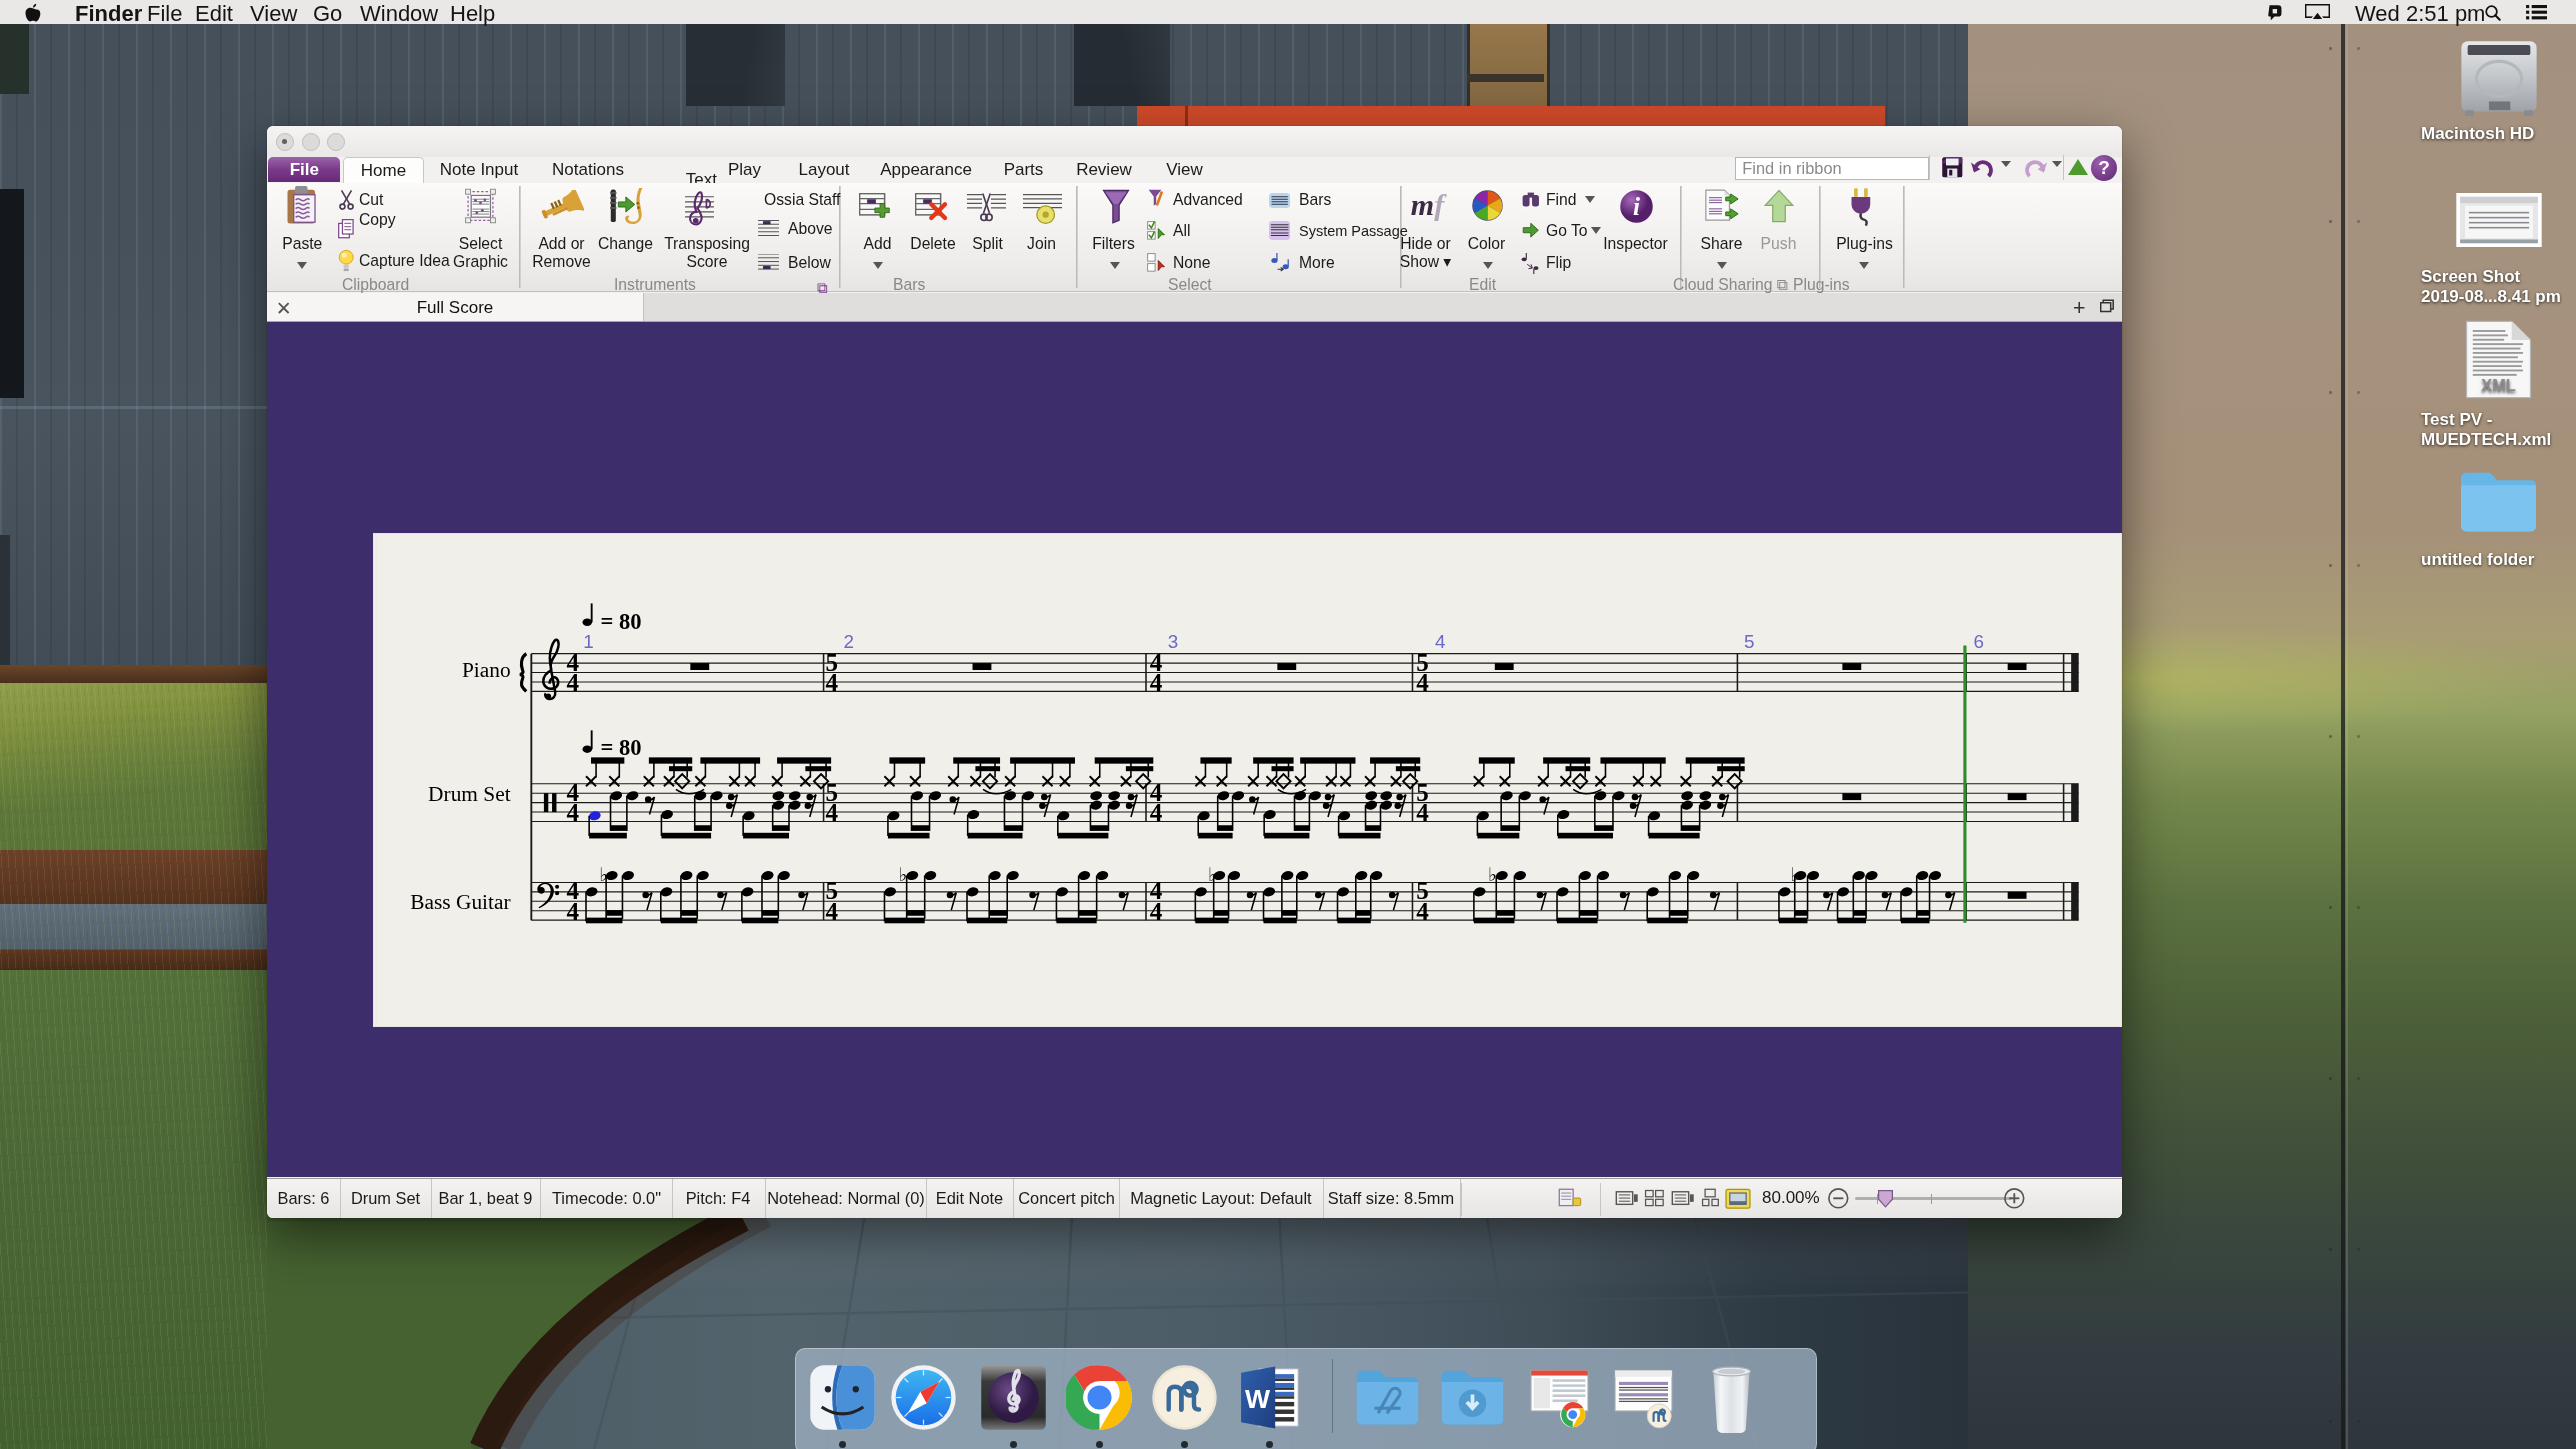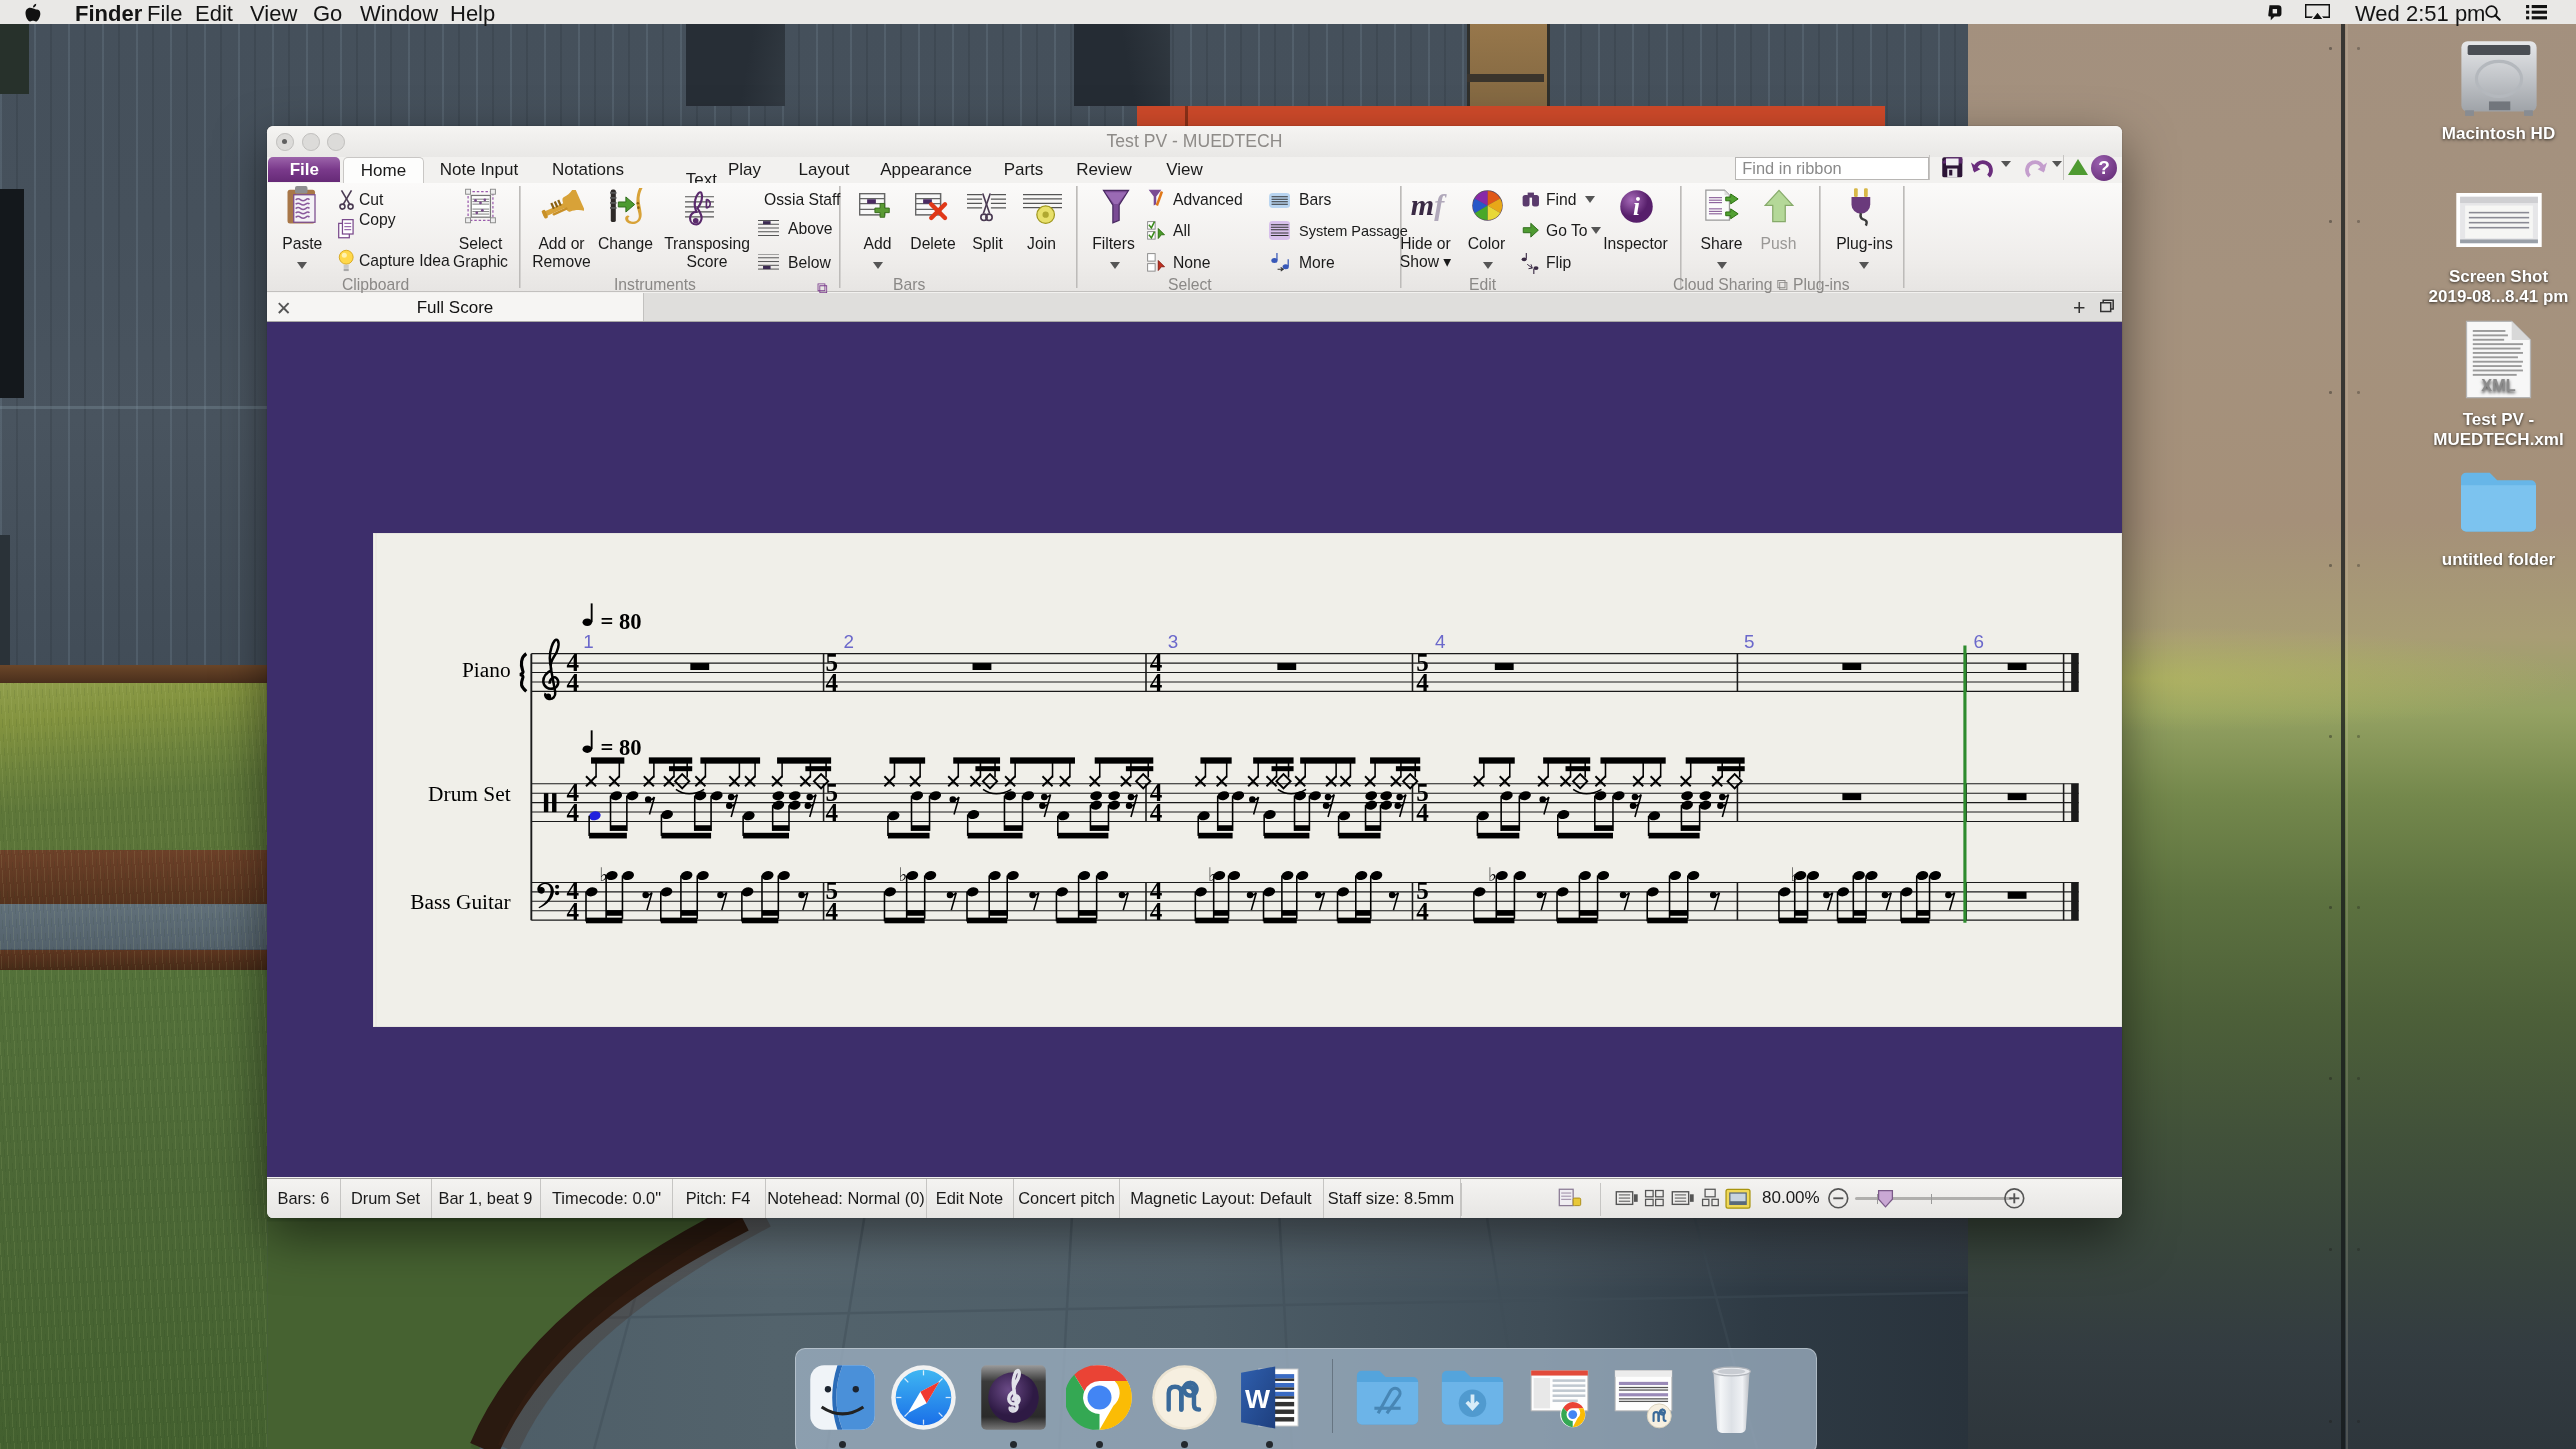--- a/index.html
+++ b/index.html
@@ -131,21 +131,21 @@
           <rect x="9" y="0" width="25" height="5"></rect>
         <rect x="0" y="9" width="5" height="5"></rect>
           <rect x="9" y="9" width="25" height="5"></rect>
         <rect x="0" y="18" width="5" height="5"></rect>
           <rect x="9" y="18" width="25" height="5"></rect>
       </g>
     </svg>
   </div>
 
   <div id="deskicons" class="abs" style="left:2421px;top:31px;width:155px;height:566px;color:#fff;
-       font-size:17px;font-weight:bold;text-align:center;text-shadow:0 1.3px 3.1px rgba(0,0,0,0.75);">
+       font-size:17px;font-weight:bold;text-align:left;text-shadow:0 1.3px 3.1px rgba(0,0,0,0.75);">
 
     <svg class="abs" style="left:35px;top:8.8px;" width="86" height="79" viewBox="0 0 136 126">
       <rect x="8" y="2" width="120" height="112" rx="10" fill="url(#hdg)"></rect>
       <defs>
         <linearGradient id="hdg" x1="0" y1="0" x2="0" y2="1">
           <stop offset="0" stop-color="#e6e7e9"></stop>
             <stop offset="0.5" stop-color="#c3c6ca"></stop>
             <stop offset="1" stop-color="#9fa3a8"></stop>
         </linearGradient>
       </defs>
@@ -196,22 +196,20 @@
       <path d="M6 14 a8 8 0 0 1 8-8 H52 l12 12 H118 a8 8 0 0 1 8 8 V92 a8 8 0 0 1 -8 8 H14 a8 8 0 0 1 -8-8 Z" fill="#67b6e8"></path>
       <path d="M6 26 H126 V92 a8 8 0 0 1 -8 8 H14 a8 8 0 0 1 -8-8 Z" fill="#7cc3ef"></path>
     </svg>
     <div class="abs" style="left:0px;top:519px;width:155px;">untitled folder</div>
   </div>
 
   <div id="win" class="abs" style="left:267px;top:126px;width:1855px;height:1092px;border-radius:6.3px;
        box-shadow:0 19px 50px rgba(0,0,0,0.5), 0 0 1.3px rgba(0,0,0,0.4);background:#f2f1ef;overflow:hidden;">
 
     <div class="abs" style="left:0;top:0;width:1855px;height:31px;background:linear-gradient(#f5f4f2,#e9e8e6);border-bottom:0.6px solid #d8d6d4;"></div>
-    <div class="abs" style="left:0;top:0;width:1855px;height:31px;text-align:center;line-height:31px;
-         font-size:17.6px;color:#8e8b88;">Test PV - MUEDTECH</div>
     <div class="abs" style="left:9.4px;top:7px;width:15.7px;height:15.7px;border-radius:50%;background:#dcdbd9;border:0.9px solid #c0bfbd;"></div>
     <div class="abs" style="left:15px;top:12.6px;width:5px;height:5px;border-radius:50%;background:#606060;"></div>
     <div class="abs" style="left:35px;top:7px;width:15.7px;height:15.7px;border-radius:50%;background:#dcdbd9;border:0.9px solid #c0bfbd;"></div>
     <div class="abs" style="left:60px;top:7px;width:15.7px;height:15.7px;border-radius:50%;background:#dcdbd9;border:0.9px solid #c0bfbd;"></div>
 
     <div id="tabrow" class="abs" style="left:0;top:31px;width:1855px;height:25px;background:#f2f1ef;font-size:17px;color:#1a1a1a;">
       <div class="abs" style="left:1.3px;top:0px;width:72px;height:25px;border-radius:5px 5px 0 0;
            background:linear-gradient(#9c64aa,#7a3a8b 50%,#662a77);color:#fff;font-weight:bold;
            text-align:center;line-height:25px;">File</div>
       <div class="abs" style="left:76px;top:0px;width:79px;height:25px;border-radius:5px 5px 0 0;

